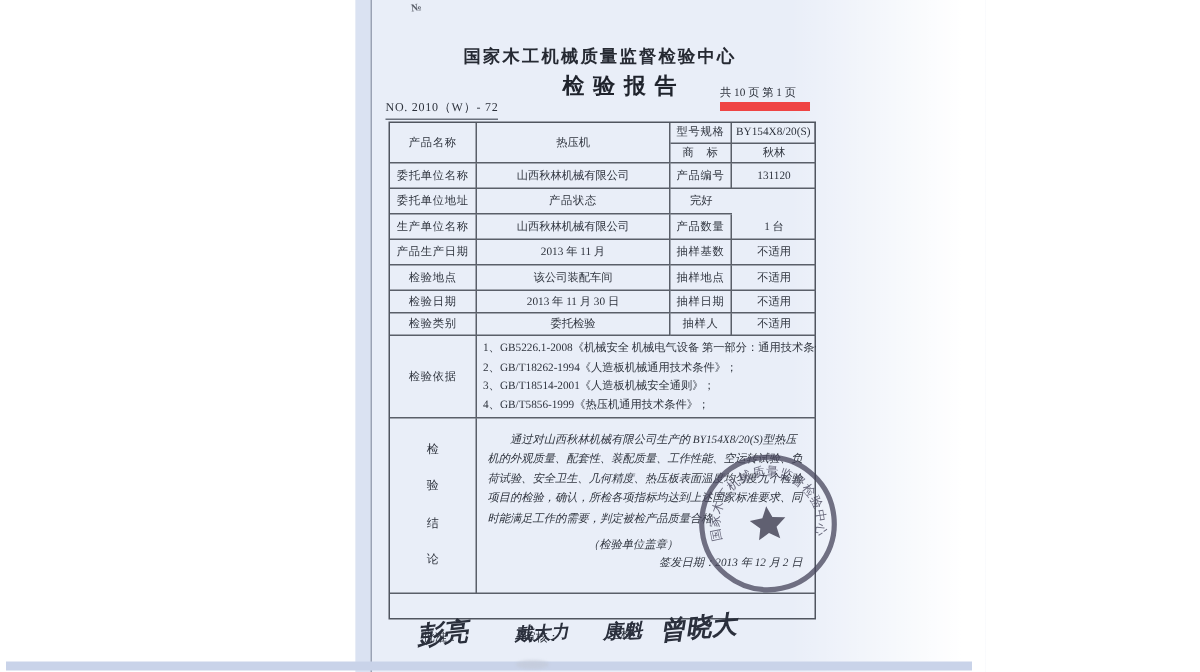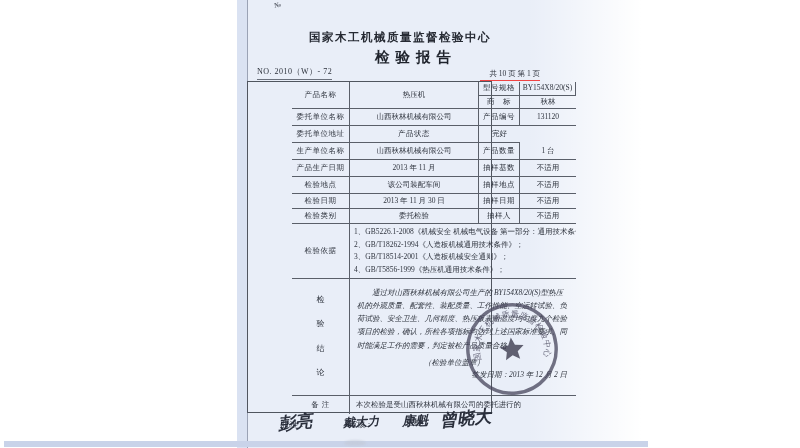--- a/index.html
+++ b/index.html
@@ -22,26 +22,26 @@
     color:#3a3f4a; font-size:7px; font-weight:bold; transform:rotate(-8deg); opacity:.8; }
   .smudge { position:absolute; left:344px; top:440px; width:22px; height:6px;
     background:#c3c9d6; border-radius:50%; filter:blur(1px); opacity:.6; }
 
   .org-name { position:absolute; left:300px; top:30px; width:200px; text-align:center;
     font-size:11.5px; font-weight:bold; letter-spacing:1.5px; color:#262a33; }
   .doc-title { position:absolute; left:334px; top:48px; width:164px; text-align:center;
     font-size:14.5px; font-weight:bold; letter-spacing:6px; color:#1f232c; }
   .report-no { position:absolute; left:257px; top:66px; font-size:8px; color:#2c313b;
     border-bottom:1px solid #6a707c; padding-bottom:2px; letter-spacing:.5px; }
-  .page-info { position:absolute; left:480px; top:69px; width:60px; text-align:right;
-    font-size:7.5px; color:#2c313b; border-bottom:1px solid #ef4444; padding-bottom:1px; }
+  .page-info { position:absolute; left:480px; top:57px; width:60px; text-align:left;
+    font-size:7.5px; color:#2c313b; border-bottom:6px solid #ef4444; padding-bottom:1px; }
 
   
-  .tbl { position:absolute; left:247px; top:81px; width:245px; height:332px;
-    border:1px solid #50555f; font-size:7.5px; color:#2f343e;padding-left:44px; }
+  .tbl { position:absolute; left:259px; top:81px; width:285px; height:332px;
+    border:1px solid #50555f; font-size:7.5px; color:#2f343e; }
   .row { display:grid; grid-template-columns:58px 129px 41px 56px; }
   .cell { border-right:1px solid #5a5f69; border-bottom:1px solid #5a5f69;
     display:flex; align-items:center; justify-content:center; text-align:center;
     line-height:1.1; padding:1px 2px; overflow:hidden; }
   .cell:last-child { border-right:none; }
   .lab { letter-spacing:.5px; }
   .row1 { display:grid; grid-template-columns:58px 129px 41px 56px;
     grid-template-rows:14px 13px; }
   .row1 .span2 { grid-row:1 / span 2; }
   .basis-row { display:grid; grid-template-columns:58px 226px; height:55px; }
@@ -161,24 +161,20 @@
         <span>结</span>
         <span>论</span>
       </div>
       <div class="cell concl-body">
         <div class="concl-par">通过对山西秋林机械有限公司生产的 BY154X8/20(S)型热压机的外观质量、配套性、装配质量、工作性能、空运转试验、负荷试验、安全卫生、几何精度、热压板表面温度均匀度九个检验项目的检验，确认，所检各项指标均达到上述国家标准要求、同时能满足工作的需要，判定被检产品质量合格</div>
         <div class="concl-seal">（检验单位盖章）</div>
         <div class="concl-date">签发日期：2013 年 12 月 2 日</div>
       </div>
     </div>
 
-    <div class="remark-row">
-      <div class="cell lab">备 注</div>
-      <div class="cell remark-text">本次检验是受山西秋林机械有限公司的委托进行的</div>
-    </div>
   </div>
 
   <svg class="stamp" viewBox="0 0 100 100">
     <defs>
       <path id="ringArc" d="M 18,62 A 34 34 0 1 1 82,62" fill="none"></path>
     </defs>
     <circle cx="50" cy="50" r="46" fill="none" stroke="#45445a" stroke-width="3.6" opacity="0.85"></circle>
     <polygon opacity="0.9" fill="#3c3b4e" points="50,38 53.5,45.9 62.4,47 55.7,52.9 57.4,61 50,56.6 42.6,61 44.3,52.9 37.6,47 46.5,45.9"></polygon>
     <text font-size="8.6" fill="#45445a" opacity="0.9" letter-spacing="0.4" font-family="Liberation Serif, DejaVu Serif, serif">
       <textPath href="#ringArc" startOffset="4">国家木工机械质量监督检验中心</textPath>

